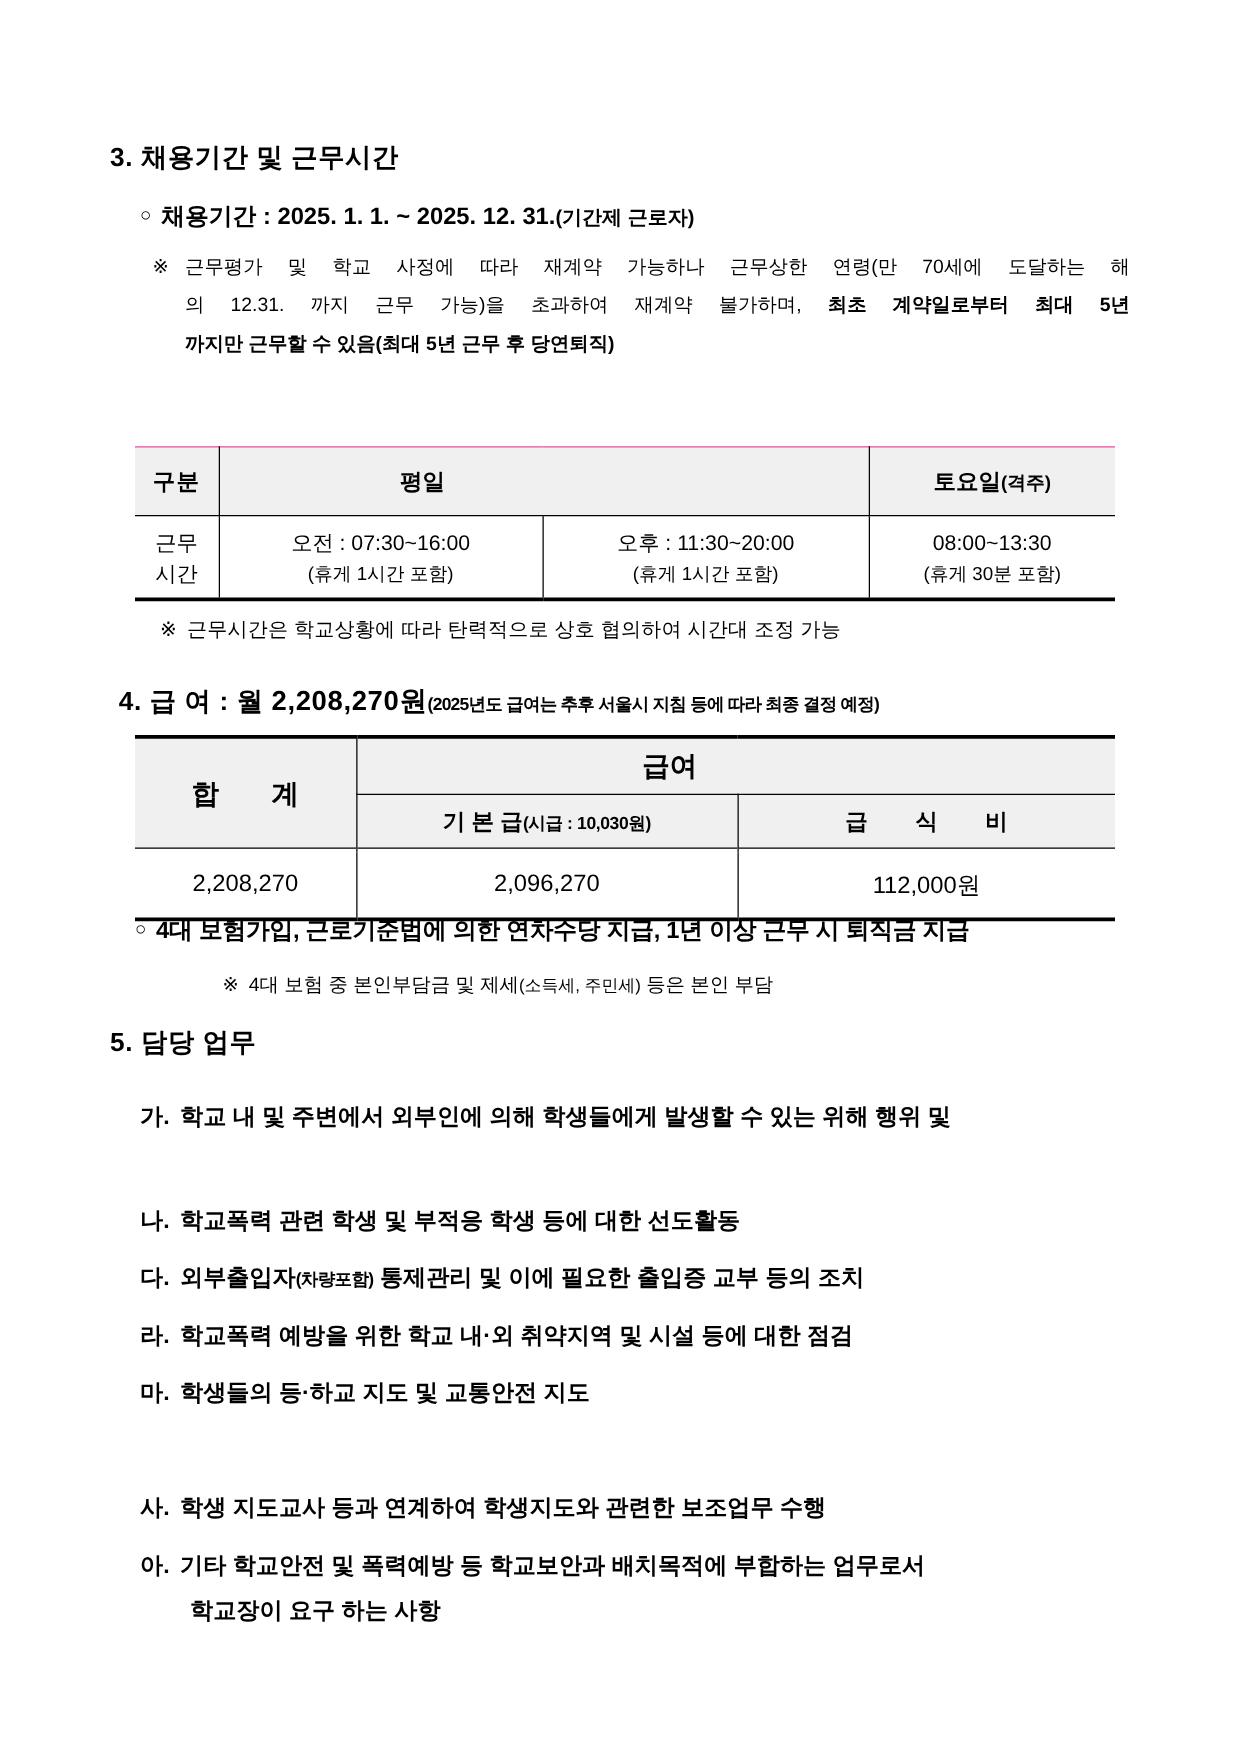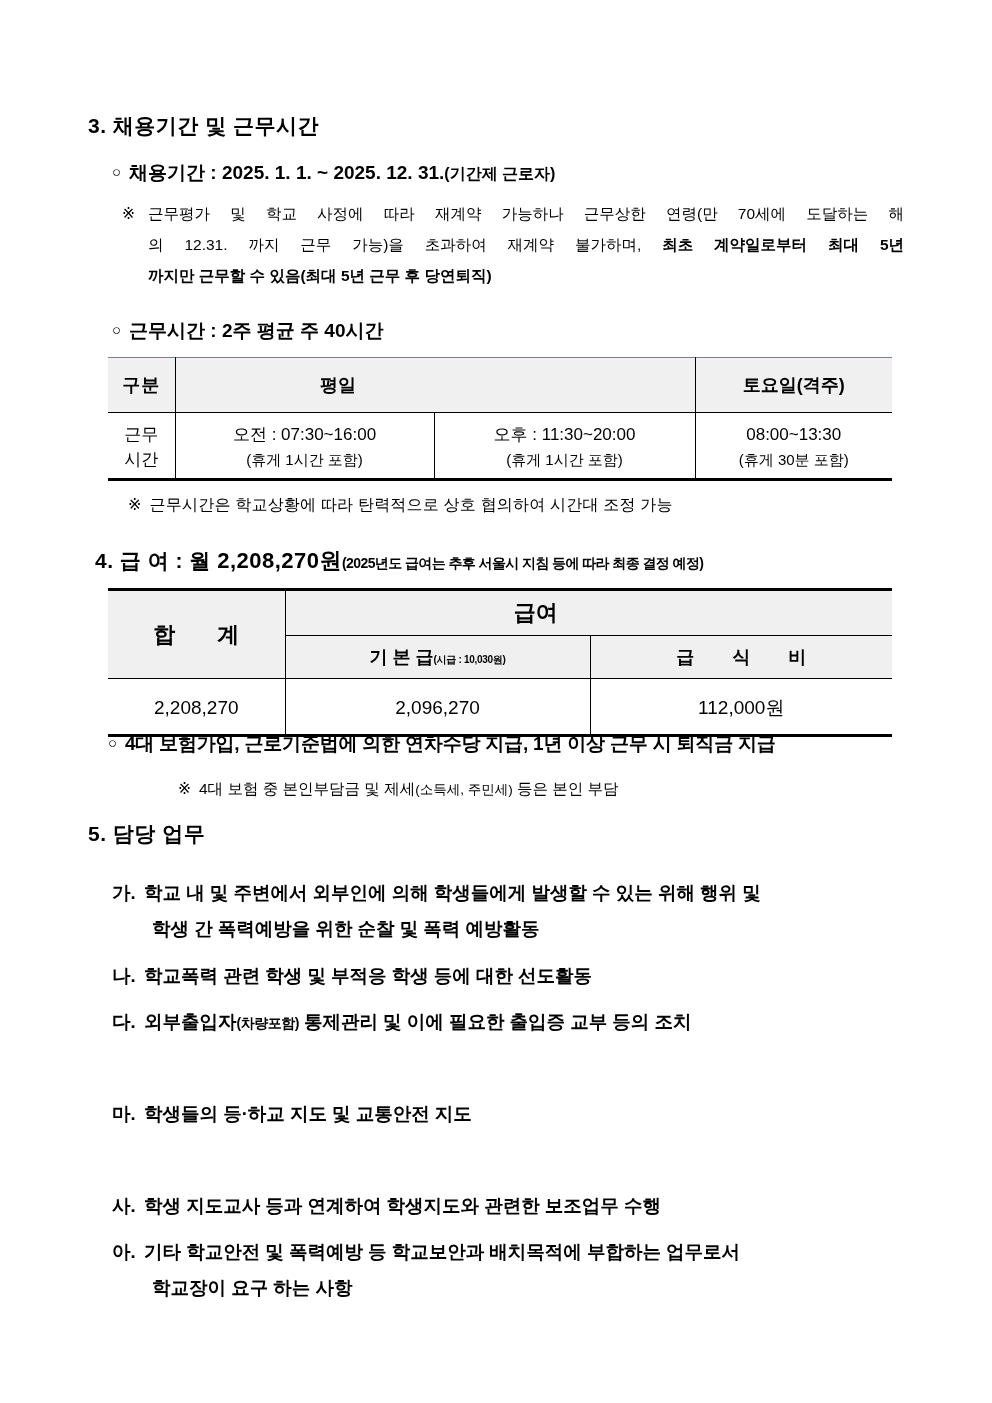--- a/index.html
+++ b/index.html
@@ -143,21 +143,21 @@
     border-top: none;
     font-size: 17px;
     line-height: 25px;
   }
   #tbl-hours .day-head {
     display: inline-block;
     width: 230px;
     text-align: justify;
     text-align-last: justify;
   }
-  #tbl-hours .sat-sub { font-size: 18px; font-weight: bold; }
+  #tbl-hours .sat-sub { font-size: 15px; font-weight: bold; }
   #tbl-hours .sub-line { font-size: 15px; }
   #tbl-hours .gubun {
     letter-spacing: 1px;
     font-weight: bold;
   }
   #tbl-hours .stack { display:block; }
 
   
   #tbl-pay {
     left: 108px;
@@ -206,21 +206,21 @@
     width: 130px;
     text-align: justify;
     text-align-last: justify;
   }
   #tbl-pay .gy-head {
     display: inline-block;
     width: 150px;
     text-align: justify;
     text-align-last: justify;
   }
-  #tbl-pay .hourly { font-size: 10px; font-weight: bold; letter-spacing: -0.3px;}
+  #tbl-pay .hourly { font-size: 14px; font-weight: bold; letter-spacing: -0.3px;}
 
   
   .duty {
     position: absolute;
     font-size: 18.5px;
     font-weight: bold;
     left: 112px;
     white-space: nowrap;
   }
   .duty .lbl { display: inline-block; width: 32px; }
@@ -241,23 +241,20 @@
   <div class="note note-justify">
     <span class="l1">
         <span class="t"><span class="hang">※</span><span>근무평가 및 학교 사정에 따라 재계약 가능하나 근무상한 연령(만 70세에 도달하는 해</span></span>
       </span>
     <span class="l2">
         <span class="t"><span class="hang"></span><span>의 12.31. 까지 근무 가능)을 초과하여 재계약 불가하며, </span><span class="bold">최초 계약일로부터 최대 5년</span></span>
       </span>
     <span class="l3"><span class="hang"></span><span>까지만 근무할 수 있음(최대 5년 근무 후 당연퇴직)</span></span>
   </div>
 
-  <div class="bullet b2">
-    <span class="mark">○</span><span>근무시간 : 2주 평균 주 40시간</span>
-  </div>
 
   <table class="doc" id="tbl-hours">
     <colgroup>
       <col style="width:67px">
       <col style="width:259px">
       <col style="width:261px">
       <col style="width:197px">
     </colgroup>
     <tbody>
         <tr class="head">
@@ -347,31 +344,33 @@
   </div>
 
   <div class="note note-b">
     <span style="margin-right:8px">※</span><span>4대 보험 중 본인부담금 및 제세</span><span class="small">(소득세, 주민세)</span><span> 등은 본인 부담</span>
   </div>
 
   <div class="sec-heading sec5">5. 담당 업무</div>
 
   <div class="duty" style="top:880px">
     <span class="lbl">가.</span><span>학교 내 및 주변에서 외부인에 의해 학생들에게 발생할 수 있는 위해 행위 및</span>
-    <span class="ind">학생 간 폭력예방을 위한 순찰 및 폭력 예방활동</span>
   </div>
 
   <div class="duty" style="top:963px">
     <span class="lbl">나.</span><span>학교폭력 관련 학생 및 부적응 학생 등에 대한 선도활동</span>
   </div>
 
   <div class="duty" style="top:1009px">
     <span class="lbl">다.</span><span>외부출입자</span><span class="sm">(차량포함)</span><span> 통제관리 및 이에 필요한 출입증 교부 등의 조치</span>
   </div>
 
+  <div class="duty" style="top:1055px">
+    <span class="lbl">라.</span><span>학교폭력 예방을 위한 학교 내·외 취약지역 및 시설 등에 대한 점검</span>
+  </div>
 
   <div class="duty" style="top:1101px">
     <span class="lbl">마.</span><span>학생들의 등·하교 지도 및 교통안전 지도</span>
   </div>
 
 
   <div class="duty" style="top:1193px">
     <span class="lbl">사.</span><span>학생 지도교사 등과 연계하여 학생지도와 관련한 보조업무 수행</span>
   </div>
 

